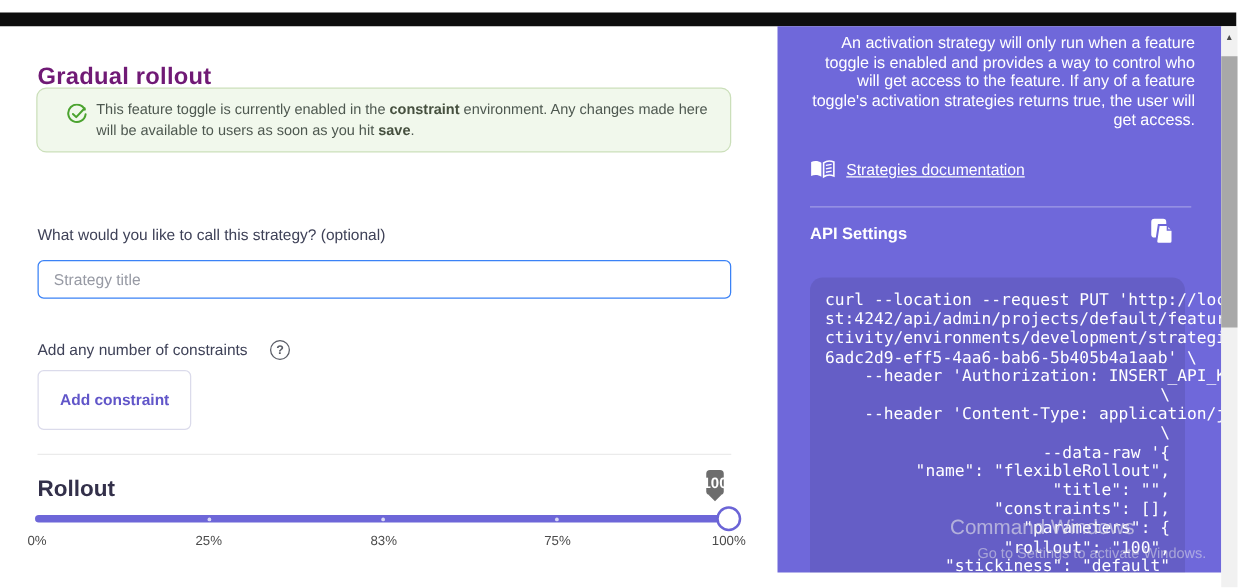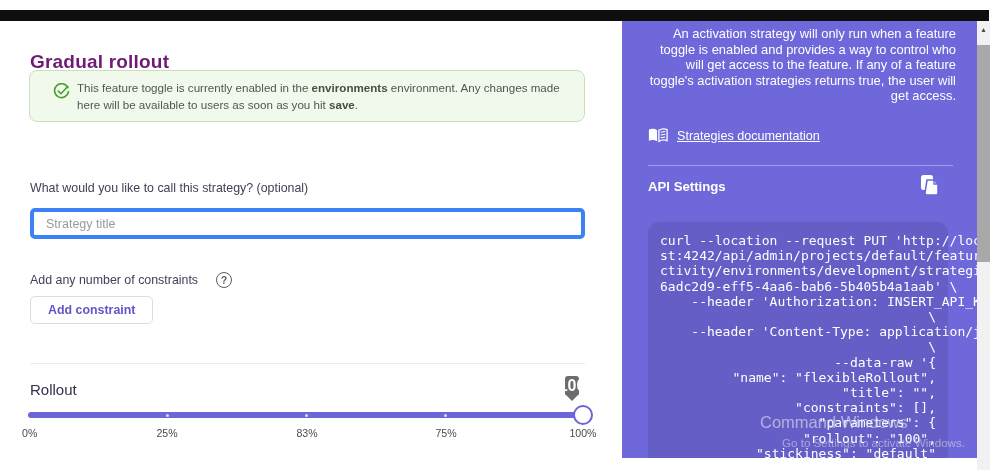--- a/index.html
+++ b/index.html
@@ -14,47 +14,47 @@
 
   .alert { position:absolute; left:29px; top:70px; width:556px; height:52px;
     background:#f1f8ec; border:1px solid #cbdfba; border-radius:8px;
     display:flex; align-items:flex-start; padding:9px 14px 0 23px; }
   .alert-icon { width:17px; height:17px; margin-top:3px; flex:0 0 auto; }
   .alert-text { margin-left:7px; font-size:11.6px; line-height:16.5px; color:#4e5850; width:492px; }
   .alert-text b { font-weight:bold; color:#46503f; }
 
   .field-label { position:absolute; left:30px; top:181px; font-size:12.4px; color:#3f4258; }
   .title-input { position:absolute; left:30px; top:208px; width:555px; height:31px;
-    border:4px solid #3b82f6; border-radius:5px; padding:0 12px; font-size:12.5px;
+    border:1px solid #3b82f6; border-radius:5px; padding:0 12px; font-size:12.5px;
     color:#404040; outline:none; font-family:"Liberation Sans", sans-serif; background:#fff; }
   .title-input::placeholder { color:#979aa4; }
 
   .constraints-row { position:absolute; left:30px; top:272px; font-size:12.4px; color:#3f4258;
     display:flex; align-items:center; gap:18px; }
   .help-icon { width:16px; height:16px; border:1.4px solid #595c66; border-radius:50%;
     display:inline-flex; align-items:center; justify-content:center;
     font-size:10px; color:#595c66; font-weight:bold; cursor:pointer; }
-  .add-constraint-btn { position:absolute; left:30px; top:296px; height:28px; padding:0 17px;
+  .add-constraint-btn { position:absolute; left:30px; top:296px; height:48px; padding:0 17px;
     background:#fff; border:1px solid #dbdbeb; border-radius:5px;
     color:#6156c9; font-weight:bold; font-size:12.4px; cursor:pointer;
     font-family:"Liberation Sans", sans-serif; }
 
   .section-divider { position:absolute; left:30px; top:363px; width:555px; height:1px; background:#ebebeb; }
 
-  .rollout-label { position:absolute; left:30px; top:381px; font-size:15px; font-weight:normal; color:#33304a; }
+  .rollout-label { position:absolute; left:30px; top:381px; font-size:18px; font-weight:bold; color:#33304a; }
 
   .slider { position:absolute; left:28px; top:405px; width:557px; height:22px; }
   .slider-track { position:absolute; left:0; top:7px; width:100%; height:6px;
     background:#6d66d8; border-radius:3px; }
   .slider-dot { position:absolute; top:9px; width:3px; height:3px; border-radius:50%;
     background:rgba(255,255,255,.75); }
   .slider-thumb { position:absolute; left:545px; top:0; width:20px; height:20px;
     background:#fff; border:2.6px solid #6b64d6; border-radius:50%; cursor:pointer; }
   .slider-tooltip { position:absolute; left:565px; top:376px; width:14px; height:20px;
-    background:#6d6d6d; color:#fff; border-radius:3px; font-size:16px; font-weight:bold;
+    background:#6d6d6d; color:#fff; border-radius:3px; font-size:12px; font-weight:bold;
     display:flex; align-items:center; justify-content:center; }
   .slider-tooltip:after { content:""; position:absolute; left:50%; top:100%; margin-left:-5px;
     border:5px solid transparent; border-top-color:#6d6d6d; }
   .tick-label { position:absolute; top:427px; font-size:10.6px; color:#4b4b4b;
     transform:translateX(-50%); }
   .tick-label.first { transform:none; }
 
   
   .side-panel { position:absolute; left:622px; top:21px; width:355px; height:437px;
     background:#6f68da; overflow:hidden; color:#fff;text-align:right; }
@@ -90,21 +90,21 @@
 
 <div class="top-bar"></div>
 
 <h1 class="page-title">Gradual rollout</h1>
 
 <div class="alert">
   <svg class="alert-icon" viewBox="0 0 20 20">
     <path d="M17.5 5.5 A8.2 8.2 0 1 0 18.2 10" fill="none" stroke="#4ba32f" stroke-width="1.9" stroke-linecap="round"></path>
     <path d="M6.3 9.6 L9.4 12.6 L17.3 4.2" fill="none" stroke="#4ba32f" stroke-width="1.9" stroke-linecap="round" stroke-linejoin="round"></path>
   </svg>
-  <div class="alert-text"><span>This feature toggle is currently enabled in the </span><b>environments</b><span> environment. Any changes made here will be available to users as soon as you hit </span><b>save</b><span>.</span></div>
+  <div class="alert-text"><span>This feature toggle is currently enabled in the </span><b>constraint</b><span> environment. Any changes made here will be available to users as soon as you hit </span><b>save</b><span>.</span></div>
 </div>
 
 <div class="field-label">What would you like to call this strategy? (optional)</div>
 <input class="title-input" type="text" placeholder="Strategy title" style="">
 
 <div class="constraints-row">
   <span>Add any number of constraints</span>
   <span class="help-icon">?</span>
 </div>
 <button class="add-constraint-btn">Add constraint</button>

